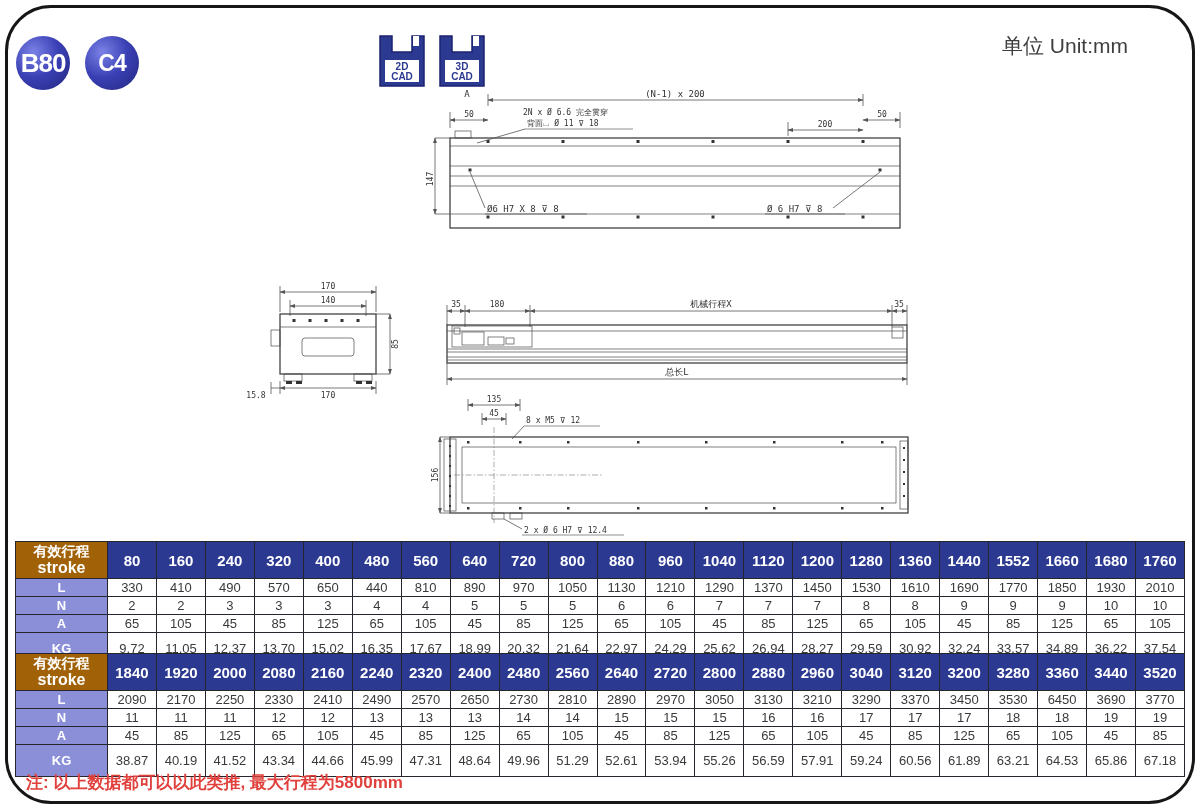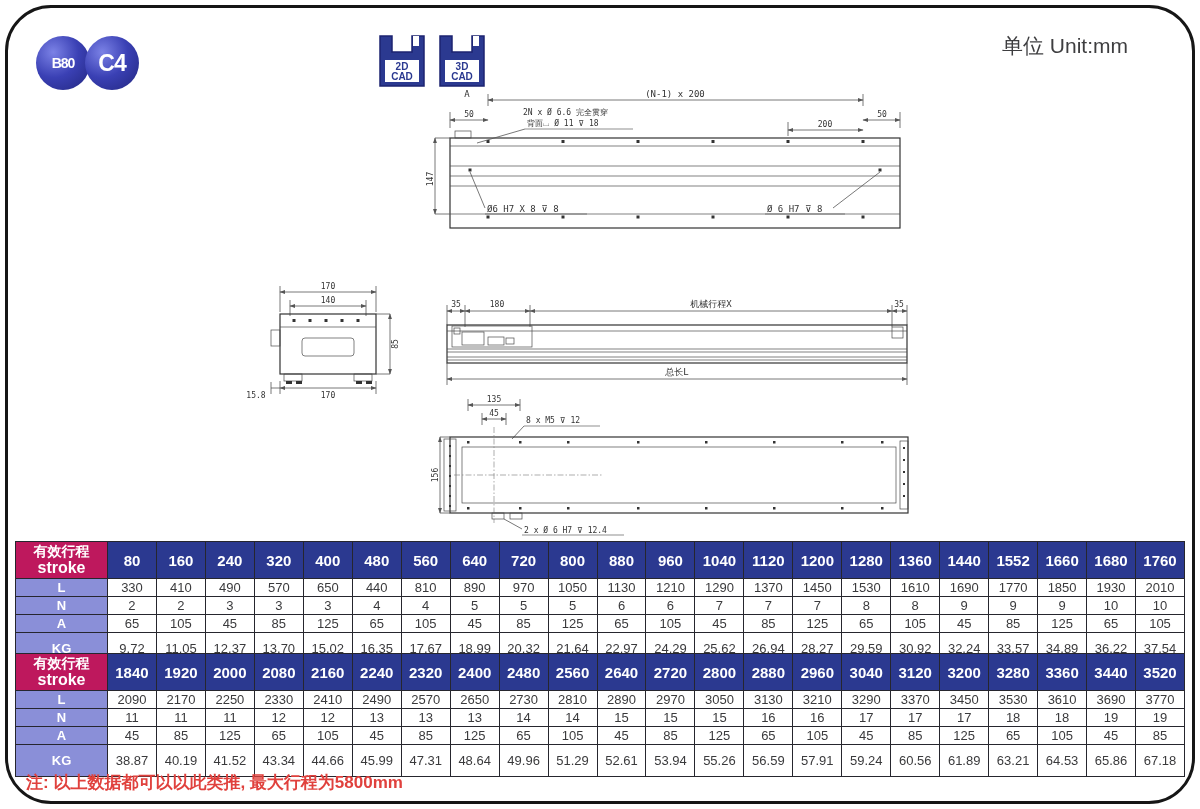--- a/index.html
+++ b/index.html
@@ -6,21 +6,21 @@
   .page { position:relative; width:1200px; height:809px; background:#fff; overflow:hidden;
           font-family:"Liberation Sans", sans-serif; }
   .card { position:absolute; left:5px; top:5px; right:5px; bottom:5px;
           border:3px solid #161616; border-radius:46px; background:#fff; }
 
   
   .badge { position:absolute; width:54px; height:54px; border-radius:50%;
            background:radial-gradient(circle at 32% 30%, #7b82e6 0%, #3a40b4 48%, #22267e 100%);
            color:#fff; font-weight:bold; display:flex; align-items:center; justify-content:center;
            letter-spacing:-1px; }
-  .badge.b1 { left:36px; top:36px; font-size:14px; }
+  .badge.b1 { left:16px; top:36px; font-size:26px; }
   .badge.b2 { left:85px; top:36px; font-size:23px; }
   .title { position:absolute; left:152px; top:52px; font-size:27px; font-weight:600; color:#4c4c4e; }
   .unit  { position:absolute; right:72px; top:20px; font-size:21px; color:#3e3e40;margin-top:12px; }
   .cadico { position:absolute; top:34px; width:50px; height:54px; cursor:pointer; }
   .cadico.c2d { left:377px; } .cadico.c3d { left:437px; }
   .cadico text { font:bold 10px "Liberation Sans", sans-serif; fill:#2b3990; text-anchor:middle; }
 
   
   .drw { position:absolute; overflow:visible; }
   .ol  { fill:none; stroke:#333; stroke-width:1.2; }
@@ -33,21 +33,21 @@
   .mid { text-anchor:middle; }
   .un  { stroke:#444; stroke-width:0.6; }
 
   
   table.spec { position:absolute; left:15px; width:1170px; border-collapse:collapse; table-layout:fixed; }
   .spec td, .spec th { border:1px solid #26262e; padding:0; text-align:center; vertical-align:middle;
                        overflow:hidden; white-space:nowrap; }
   .spec col.lab { width:92px; }
   .spec tr.hdr { height:37px; }
   .spec tr.hdr td { background:#2b3990; color:#fff; font-weight:bold; font-size:15px; }
-  .spec th.stk { background:#be185d; color:#fff; font-weight:bold; font-size:14px; line-height:1.15; }
+  .spec th.stk { background:#a16207; color:#fff; font-weight:bold; font-size:14px; line-height:1.15; }
   .spec th.stk .en { font-size:16px; }
   .spec tr.r { height:18px; }
   .spec tr.r th { background:#8a8fd8; color:#fff; font-weight:bold; font-size:13px; }
   .spec tr.r td { background:#fff; color:#3a3a3c; font-size:13px; }
   .spec tr.kg { height:32px; }
 
   .note { position:absolute; left:26px; top:771px; color:#e0413d; font-size:17px; font-weight:bold; }
 </style>
 </head>
 <body>
@@ -461,21 +461,21 @@
           <td>2810</td>
           <td>2890</td>
           <td>2970</td>
           <td>3050</td>
           <td>3130</td>
           <td>3210</td>
           <td>3290</td>
           <td>3370</td>
           <td>3450</td>
           <td>3530</td>
-          <td>3610</td>
+          <td>6450</td>
           <td>3690</td>
           <td>3770</td>
       </tr>
       <tr class="r">
         <th>N</th>
         <td>11</td>
           <td>11</td>
           <td>11</td>
           <td>12</td>
           <td>12</td>

